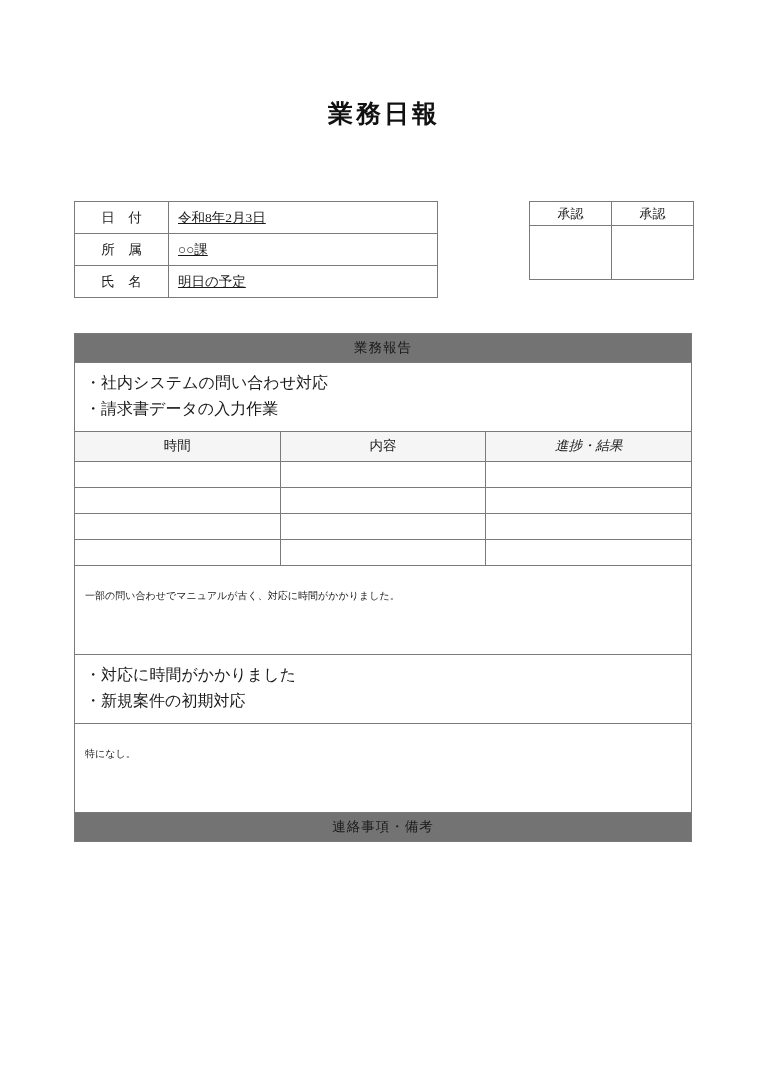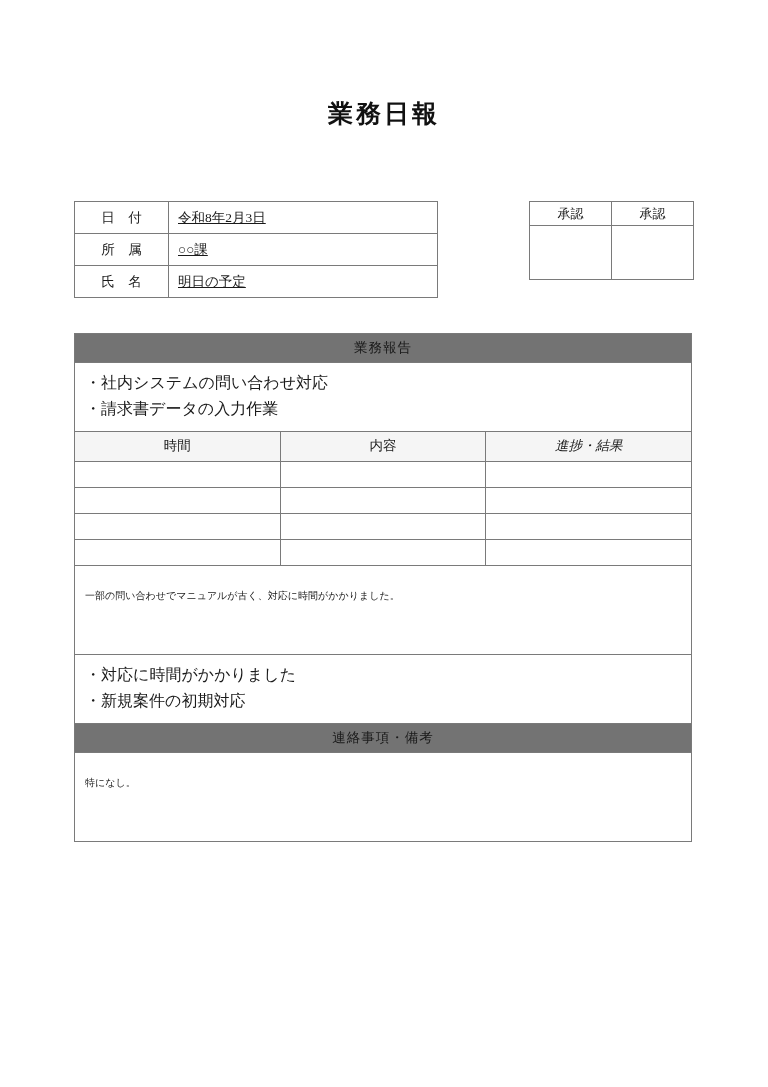--- a/index.html
+++ b/index.html
@@ -214,21 +214,21 @@
       </tr>
 
       <tr>
         <td class="body-cell" colspan="3">
           <div class="line">・対応に時間がかかりました</div>
           <div class="line">・新規案件の初期対応</div>
         </td>
       </tr>
 
       <tr>
+        <td class="one-line" colspan="3">特になし。</td>
+      </tr>
+      <tr>
         <td class="section-head" colspan="3">連絡事項・備考</td>
-      </tr>
-      <tr>
-        <td class="one-line" colspan="3">特になし。</td>
       </tr>
     </tbody>
   </table>
 
 </div>
 
 </body></html>

